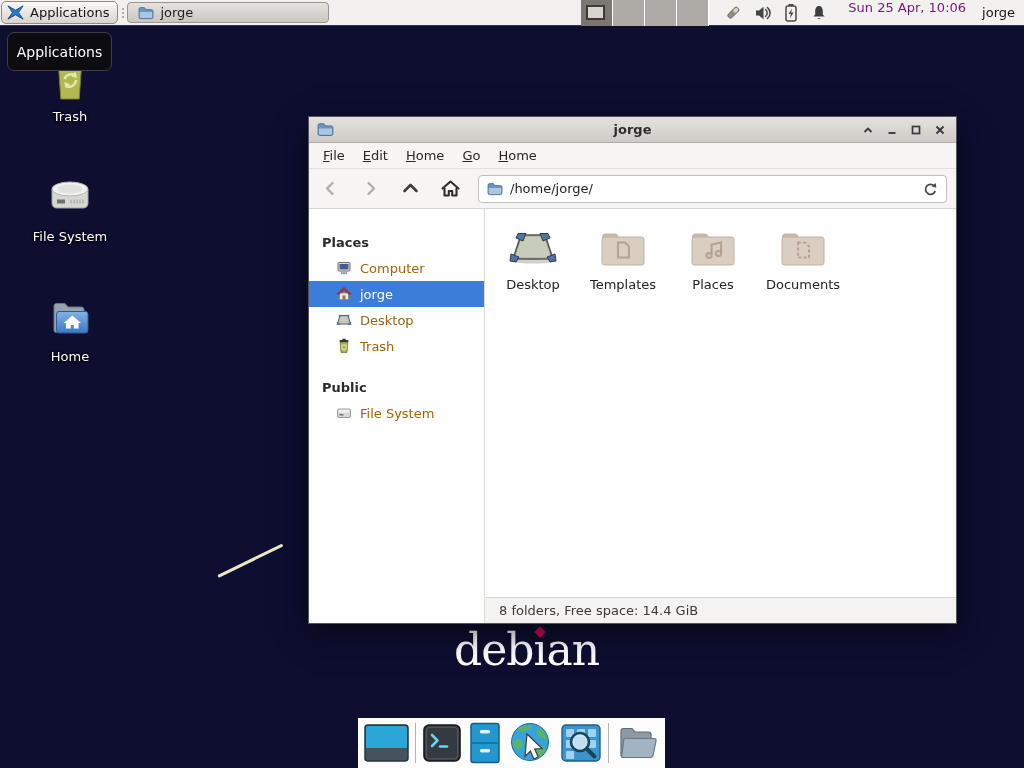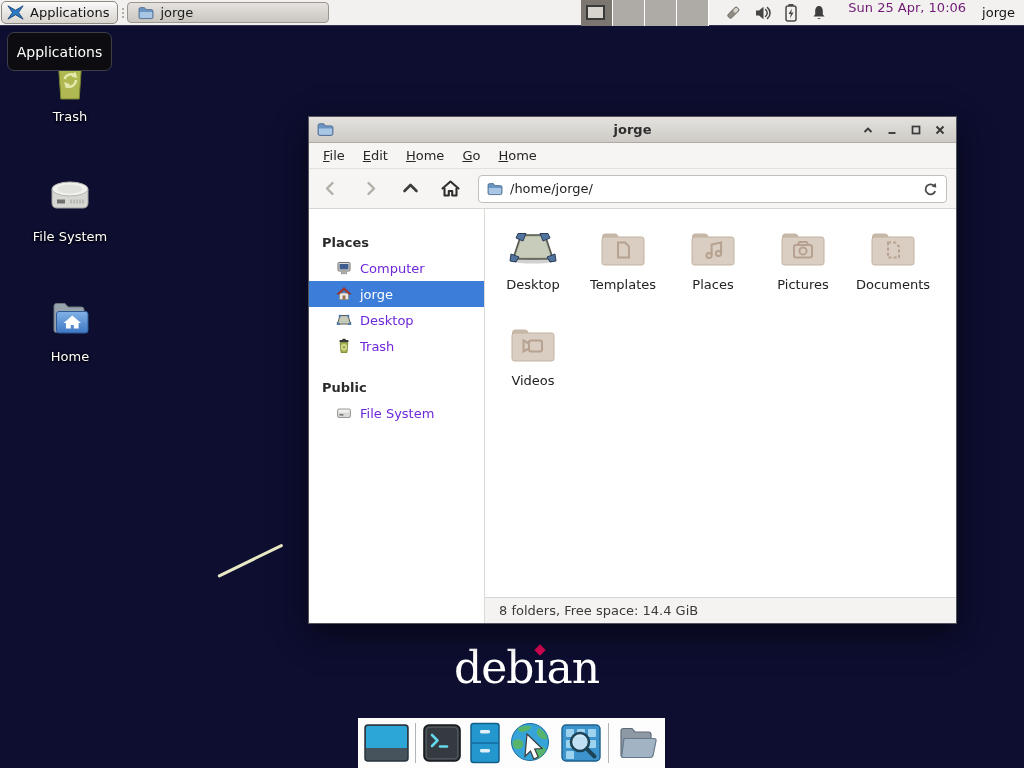--- a/index.html
+++ b/index.html
@@ -125,21 +125,21 @@
 
   .win-body { flex:1; display:flex; min-height:0; }
   .sidebar {
     width:176px; flex:none; background:#ffffff;
     border-right:1px solid #dcdad6; padding-top:5px;
     display:flex; flex-direction:column;
   }
   .side-header { font-weight:bold; color:#2b2b2b; padding:6px 12px 5px 13px;margin-top:15px; }
   .side-item {
     height:26px; display:flex; align-items:center; gap:8px;
-    padding-left:27px; color:#6d28d9; cursor:pointer;
+    padding-left:27px; color:#a16207; cursor:pointer;
   }
   .side-item.selected { background:#3c7dd9; color:#ffffff; }
 
   .main-col { flex:1; display:flex; flex-direction:column; min-width:0; }
   .files {
     flex:1; background:#ffffff; padding:13px 0 0 3px;
     display:flex; flex-wrap:wrap; align-content:flex-start;
   }
   .file-item {
     width:90px; height:96px;
@@ -148,21 +148,21 @@
   }
   .file-item .flabel { color:#222222; white-space:nowrap; }
   .statusbar {
     height:26px; flex:none; background:#f4f3f1;
     border-top:1px solid #d8d6d2;
     display:flex; align-items:center; padding-left:14px; color:#3a3a3a;
   }
 
   
   #debian-logo {
-    position:absolute; left:454px; top:642px;
+    position:absolute; left:454px; top:624px;
     font-family:"DejaVu Serif","Liberation Serif",serif;
     font-size:44px; color:#ffffff; letter-spacing:-1px;
     z-index:4; white-space:nowrap;
   }
   #debian-logo .i-wrap { position:relative; display:inline-block; }
   #debian-logo .i-dot {
     position:absolute; left:50%; top:4px; width:8px; height:8px;
     background:#d70751; transform:translateX(-50%) rotate(45deg);
   }
 
@@ -500,60 +500,33 @@
               <g stroke="#b7a190" stroke-width="2" fill="none">
                 <circle cx="20" cy="27.5" r="2.6"></circle>
                   <circle cx="29.5" cy="25.5" r="2.6"></circle>
                 <path d="M22.6,27.5 V16.5 L32.1,14.5 V25.5"></path>
               </g>
             </svg>
           </span>
           <span class="flabel">Places</span>
         </div>
 
-        <div class="file-item">
-          <span>
-            <svg width="48" height="40" viewBox="0 0 48 40">
-              <path d="M3,9 Q3,5.5 6.5,5.5 H16 Q18.2,5.5 19,7.5 L20,10 H3 Z" fill="#c7b7a6"></path>
-              <rect x="3" y="9" width="42" height="28" rx="2.5" fill="#d9cec1" stroke="#c3b2a0" stroke-width="1"></rect>
-              <g stroke="#b7a190" stroke-width="2" fill="none">
-                <rect x="15" y="17" width="18" height="12.5" rx="2"></rect>
-                <circle cx="24" cy="23" r="3.6"></circle>
-                <path d="M18.5,17 L20.5,14 H27.5 L29.5,17"></path>
-              </g>
-            </svg>
-          </span>
-          <span class="flabel">Pictures</span>
-        </div>
 
 
         <div class="file-item">
           <span>
             <svg width="48" height="40" viewBox="0 0 48 40">
               <path d="M3,9 Q3,5.5 6.5,5.5 H16 Q18.2,5.5 19,7.5 L20,10 H3 Z" fill="#c7b7a6"></path>
               <rect x="3" y="9" width="42" height="28" rx="2.5" fill="#d9cec1" stroke="#c3b2a0" stroke-width="1"></rect>
               <path d="M19,14.5 H26 L30,18.5 V29.5 H19 Z" fill="none" stroke="#b7a190" stroke-width="2" stroke-dasharray="3,2.2"></path>
             </svg>
           </span>
           <span class="flabel">Documents</span>
         </div>
 
-        <div class="file-item">
-          <span>
-            <svg width="48" height="40" viewBox="0 0 48 40">
-              <path d="M3,9 Q3,5.5 6.5,5.5 H16 Q18.2,5.5 19,7.5 L20,10 H3 Z" fill="#c7b7a6"></path>
-              <rect x="3" y="9" width="42" height="28" rx="2.5" fill="#d9cec1" stroke="#c3b2a0" stroke-width="1"></rect>
-              <g stroke="#b7a190" stroke-width="2" fill="none">
-                <rect x="20" y="16.5" width="13" height="11" rx="2"></rect>
-                <polygon points="20,19.5 14.5,16.5 14.5,27.5 20,24.5"></polygon>
-              </g>
-            </svg>
-          </span>
-          <span class="flabel">Videos</span>
-        </div>
 
       </div>
       <div class="statusbar">
         <span>8 folders, Free space: 14.4 GiB</span>
       </div>
     </div>
   </div>
 </div>
 
 <div id="debian-logo"><span>deb</span><span class="i-wrap"><span class="i-dot"></span><span>ı</span></span><span>an</span></div>

